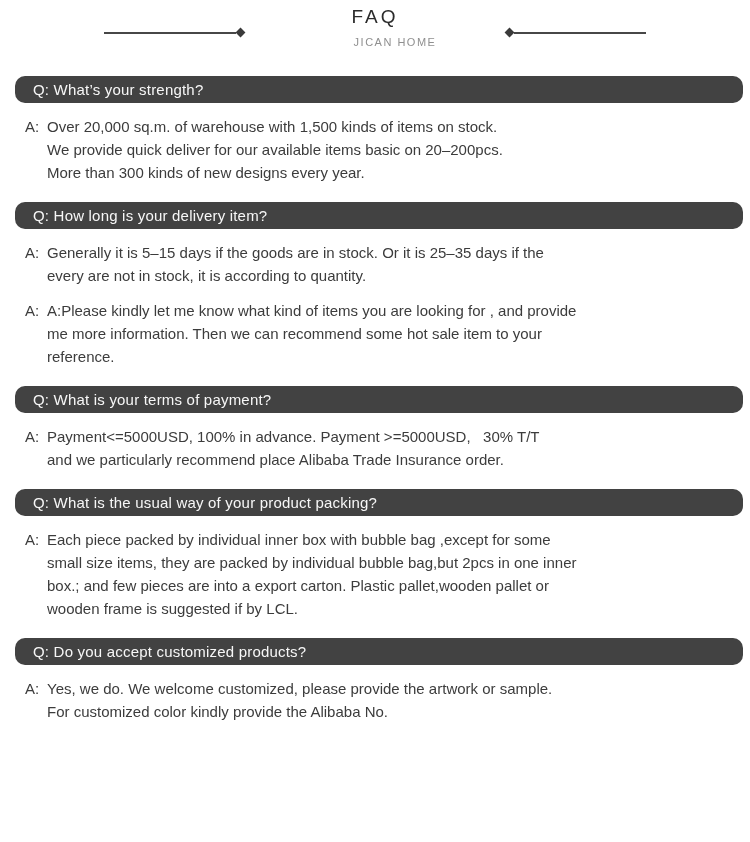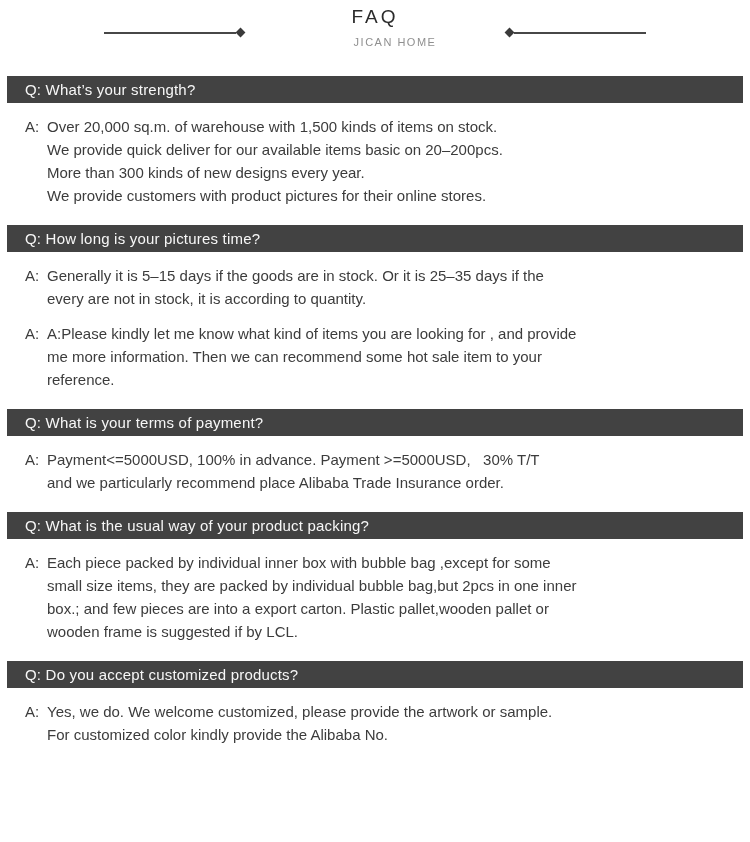--- a/index.html
+++ b/index.html
@@ -38,27 +38,28 @@
   .deco .line { width: 132px; height: 2px; background: #474747; }
   .deco .diamond {
     width: 7px; height: 7px;
     background: #3a3a3a;
     transform: rotate(45deg);
     margin: 0 1px;
   }
 
   
   .qa-bar {
-    margin: 18px 7px 0 7px;
+    margin: 18px 7px 0 15px;
     background: #424242;
     color: #f7f7f7;
     font-size: 15px;
     line-height: 17px;
     padding: 5px 10px 5px 18px;
     letter-spacing: 0.2px;
+    border-radius: 10px;
   }
 
   
   .answer {
     display: flex;
     margin: 12px 20px 0 25px;
     font-size: 15px;
     line-height: 23px;
     color: #3c3c3c;
   }
@@ -87,28 +88,27 @@
   <section class="qa">
     <div class="qa-bar">
       <span>Q: What’s your strength?</span>
     </div>
     <div class="answer">
       <span class="a-label">A:</span>
       <div class="a-lines">
         <div class="a-line">Over 20,000 sq.m. of warehouse with 1,500 kinds of items on stock.</div>
         <div class="a-line">We provide quick deliver for our available items basic on 20–200pcs.</div>
         <div class="a-line">More than 300 kinds of new designs every year.</div>
-        <div class="a-line">We provide customers with product pictures for their online stores.</div>
       </div>
     </div>
   </section>
 
   <section class="qa">
     <div class="qa-bar">
-      <span>Q: How long is your pictures time?</span>
+      <span>Q: How long is your delivery item?</span>
     </div>
     <div class="answer">
       <span class="a-label">A:</span>
       <div class="a-lines">
         <div class="a-line">Generally it is 5–15 days if the goods are in stock. Or it is 25–35 days if the</div>
         <div class="a-line">every are not in stock, it is according to quantity.</div>
       </div>
     </div>
   </section>
 

